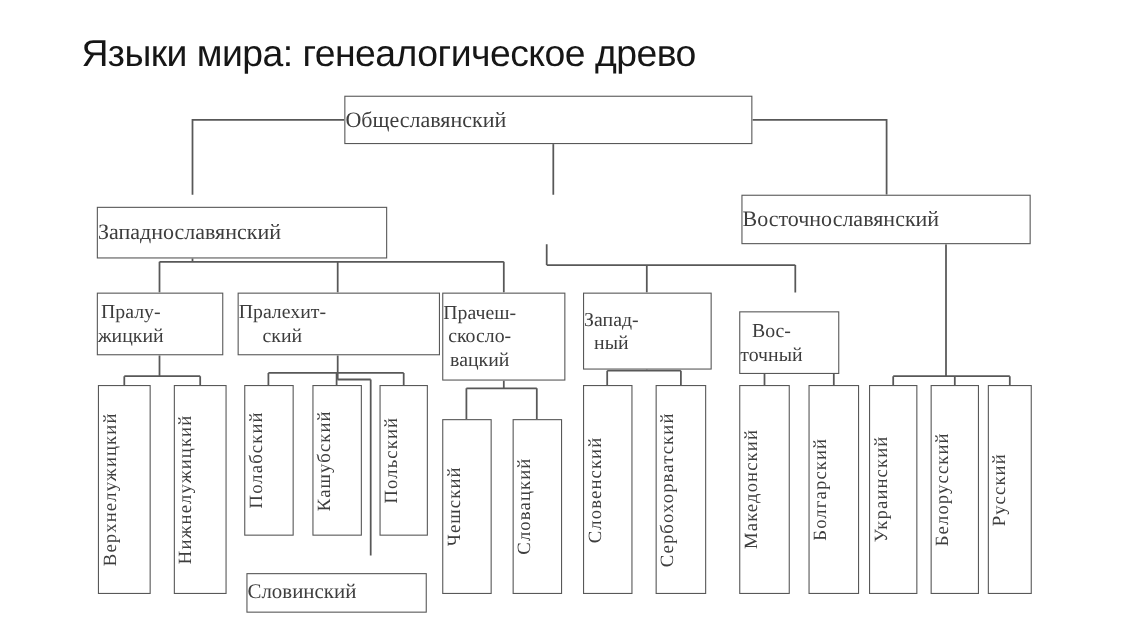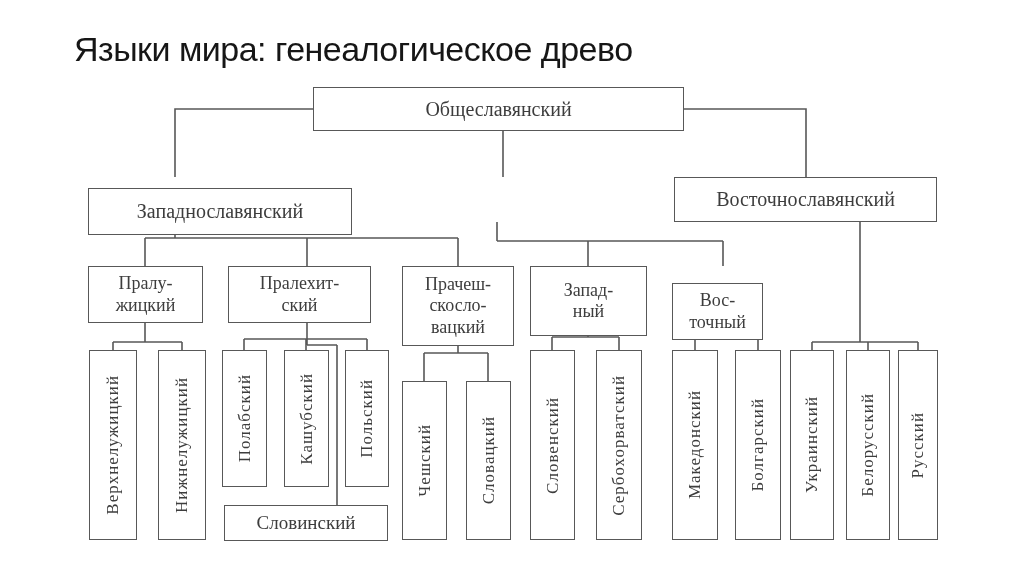--- a/index.html
+++ b/index.html
@@ -10,32 +10,32 @@
   .slide-title{
     position:absolute;left:74px;top:30px;
     font-family:"Liberation Sans", sans-serif;
     font-weight:400;font-size:34px;letter-spacing:-0.5px;
     color:#161616;white-space:nowrap;
   }
   .connectors{position:absolute;left:0;top:0;width:1024px;height:574px;}
   .node{
     position:absolute;box-sizing:border-box;
     border:1.6px solid #585858;background:#ffffff;
-    display:flex;align-items:center;justify-content:center;
+    display:flex;align-items:center;
     text-align:center;color:#3d3d3d;
   }
   .node span{display:block;}
   .mline span{white-space:pre-line;line-height:1.18;}
   .vnode span{
     writing-mode:vertical-rl;transform:rotate(180deg);
     white-space:nowrap;letter-spacing:1px;
   }
   .fs20{font-size:20px;}
   .fs18{font-size:18px;}
-  .fs19{font-size:19px;}
+  .fs19{font-size:19px;margin-top:16px;}
   .fs17{font-size:17px;}
 </style>
 </head>
 <body>
 
 <div class="stage">
 
   <div class="slide-title">Языки мира: генеалогическое древо</div>
 
   <svg class="connectors" viewBox="0 0 1024 574" xmlns="http://www.w3.org/2000/svg">
@@ -99,21 +99,21 @@
     <span>Западнославянский</span>
   </div>
   <div class="node fs20" style="left:674px;top:177px;width:263px;height:45px">
     <span>Восточнославянский</span>
   </div>
 
   <div class="node mline fs18" style="left:88px;top:266px;width:115px;height:57px">
     <span>Пралу-
 жицкий</span>
   </div>
-  <div class="node mline fs18" style="left:228px;top:266px;width:143px;height:57px">
+  <div class="node mline fs18" style="left:216px;top:266px;width:184px;height:57px">
     <span>Пралехит-
 ский</span>
   </div>
   <div class="node mline fs18" style="left:402px;top:266px;width:112px;height:80px">
     <span>Прачеш-
 скосло-
 вацкий</span>
   </div>
   <div class="node mline fs18" style="left:530px;top:266px;width:117px;height:70px">
     <span>Запад-

